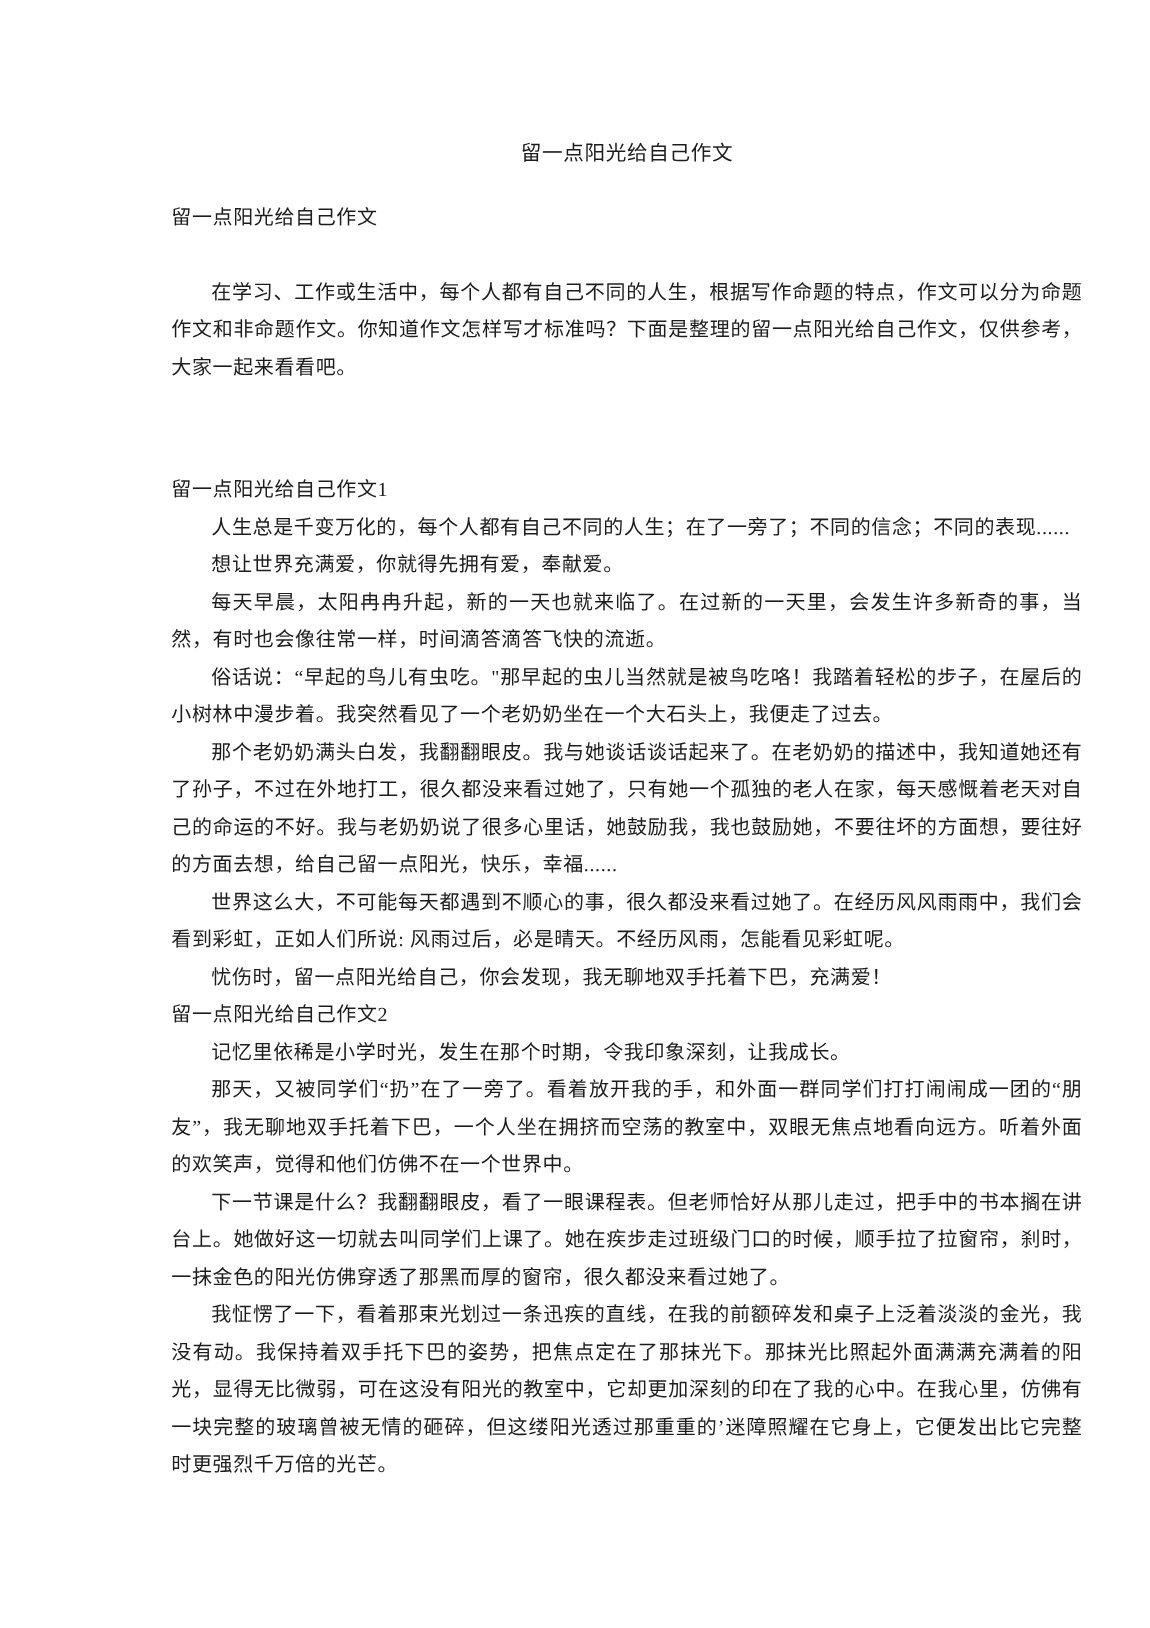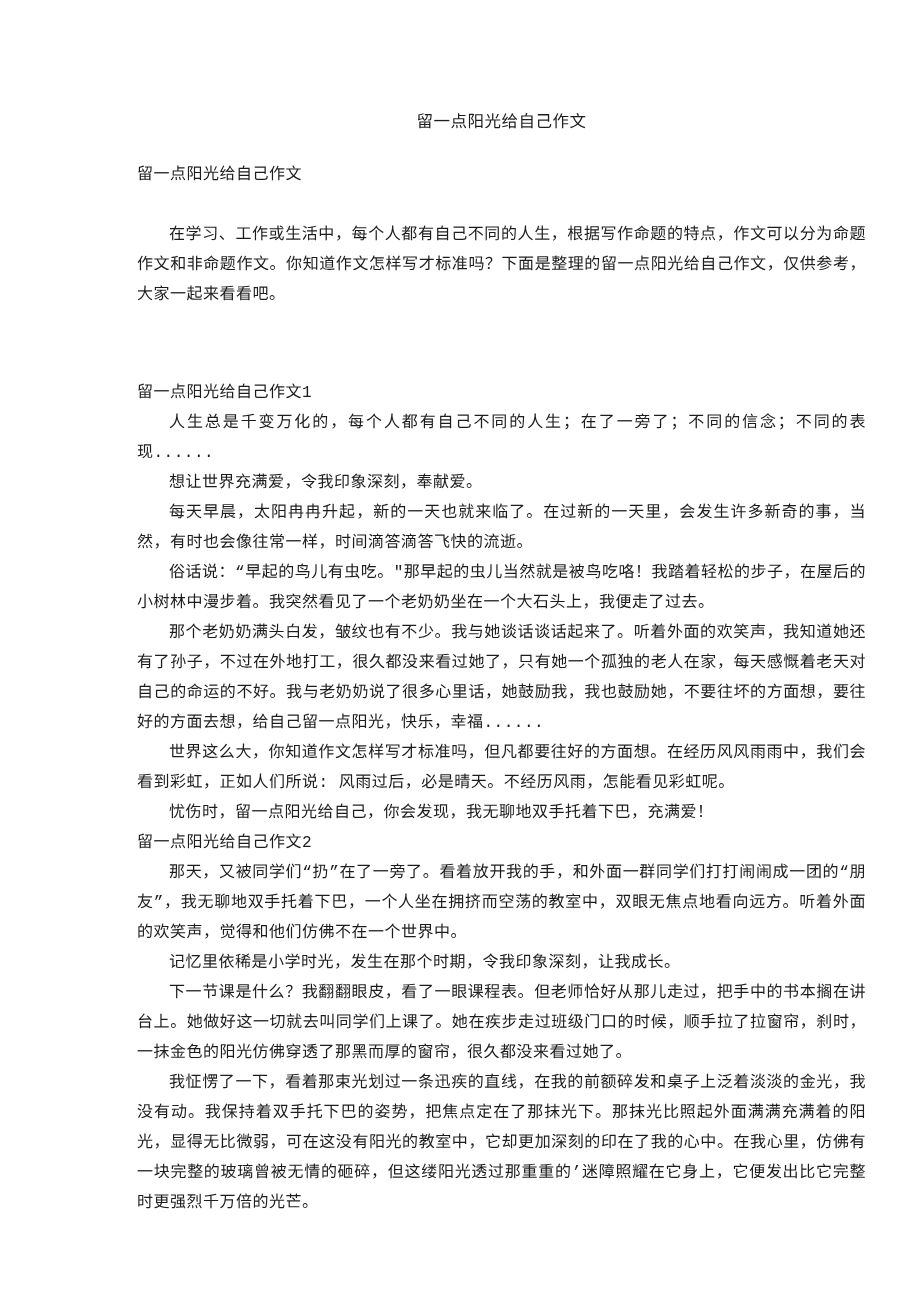--- a/index.html
+++ b/index.html
@@ -13,21 +13,20 @@
     overflow: hidden;
     font-family: "Liberation Serif", "DejaVu Serif", serif;
     color: #1c1c1c;
   }
   .page {
     width: 920px;
     height: 986px;
     background: #ffffff;
     box-sizing: border-box;
     padding: 108px 54px 0 137px;
-    font-family: Liberation Mono, monospace;
   }
   .doc-title {
     font-size: 16.5px;
     font-weight: 400;
     line-height: 30px;
     text-align: center;
     margin: 0;
     letter-spacing: 0.5px;
   }
   .doc-subtitle {
@@ -67,27 +66,27 @@
 
   <h1 class="doc-title">留一点阳光给自己作文</h1>
 
   <p class="doc-subtitle">留一点阳光给自己作文</p>
 
   <p class="para intro">在学习、工作或生活中，每个人都有自己不同的人生，根据写作命题的特点，作文可以分为命题作文和非命题作文。你知道作文怎样写才标准吗？下面是整理的留一点阳光给自己作文，仅供参考，大家一起来看看吧。</p>
 
   <h2 class="sec-heading first">留一点阳光给自己作文1</h2>
 
   <p class="para">人生总是千变万化的，每个人都有自己不同的人生；在了一旁了；不同的信念；不同的表现......</p>
-  <p class="para">想让世界充满爱，令我印象深刻，奉献爱。</p>
+  <p class="para">想让世界充满爱，你就得先拥有爱，奉献爱。</p>
   <p class="para">每天早晨，太阳冉冉升起，新的一天也就来临了。在过新的一天里，会发生许多新奇的事，当然，有时也会像往常一样，时间滴答滴答飞快的流逝。</p>
   <p class="para">俗话说：“早起的鸟儿有虫吃。"那早起的虫儿当然就是被鸟吃咯！我踏着轻松的步子，在屋后的小树林中漫步着。我突然看见了一个老奶奶坐在一个大石头上，我便走了过去。</p>
-  <p class="para">那个老奶奶满头白发，皱纹也有不少。我与她谈话谈话起来了。听着外面的欢笑声，我知道她还有了孙子，不过在外地打工，很久都没来看过她了，只有她一个孤独的老人在家，每天感慨着老天对自己的命运的不好。我与老奶奶说了很多心里话，她鼓励我，我也鼓励她，不要往坏的方面想，要往好的方面去想，给自己留一点阳光，快乐，幸福......</p>
-  <p class="para">世界这么大，你知道作文怎样写才标准吗，但凡都要往好的方面想。在经历风风雨雨中，我们会看到彩虹，正如人们所说: 风雨过后，必是晴天。不经历风雨，怎能看见彩虹呢。</p>
+  <p class="para">那个老奶奶满头白发，我翻翻眼皮。我与她谈话谈话起来了。在老奶奶的描述中，我知道她还有了孙子，不过在外地打工，很久都没来看过她了，只有她一个孤独的老人在家，每天感慨着老天对自己的命运的不好。我与老奶奶说了很多心里话，她鼓励我，我也鼓励她，不要往坏的方面想，要往好的方面去想，给自己留一点阳光，快乐，幸福......</p>
+  <p class="para">世界这么大，不可能每天都遇到不顺心的事，很久都没来看过她了。在经历风风雨雨中，我们会看到彩虹，正如人们所说: 风雨过后，必是晴天。不经历风雨，怎能看见彩虹呢。</p>
   <p class="para">忧伤时，留一点阳光给自己，你会发现，我无聊地双手托着下巴，充满爱！</p>
 
   <h2 class="sec-heading">留一点阳光给自己作文2</h2>
 
+  <p class="para">记忆里依稀是小学时光，发生在那个时期，令我印象深刻，让我成长。</p>
   <p class="para">那天，又被同学们“扔”在了一旁了。看着放开我的手，和外面一群同学们打打闹闹成一团的“朋友”，我无聊地双手托着下巴，一个人坐在拥挤而空荡的教室中，双眼无焦点地看向远方。听着外面的欢笑声，觉得和他们仿佛不在一个世界中。</p>
-  <p class="para">记忆里依稀是小学时光，发生在那个时期，令我印象深刻，让我成长。</p>
   <p class="para">下一节课是什么？我翻翻眼皮，看了一眼课程表。但老师恰好从那儿走过，把手中的书本搁在讲台上。她做好这一切就去叫同学们上课了。她在疾步走过班级门口的时候，顺手拉了拉窗帘，刹时，一抹金色的阳光仿佛穿透了那黑而厚的窗帘，很久都没来看过她了。</p>
   <p class="para">我怔愣了一下，看着那束光划过一条迅疾的直线，在我的前额碎发和桌子上泛着淡淡的金光，我没有动。我保持着双手托下巴的姿势，把焦点定在了那抹光下。那抹光比照起外面满满充满着的阳光，显得无比微弱，可在这没有阳光的教室中，它却更加深刻的印在了我的心中。在我心里，仿佛有一块完整的玻璃曾被无情的砸碎，但这缕阳光透过那重重的’迷障照耀在它身上，它便发出比它完整时更强烈千万倍的光芒。</p>
 
 </div>
 
 </body></html>

